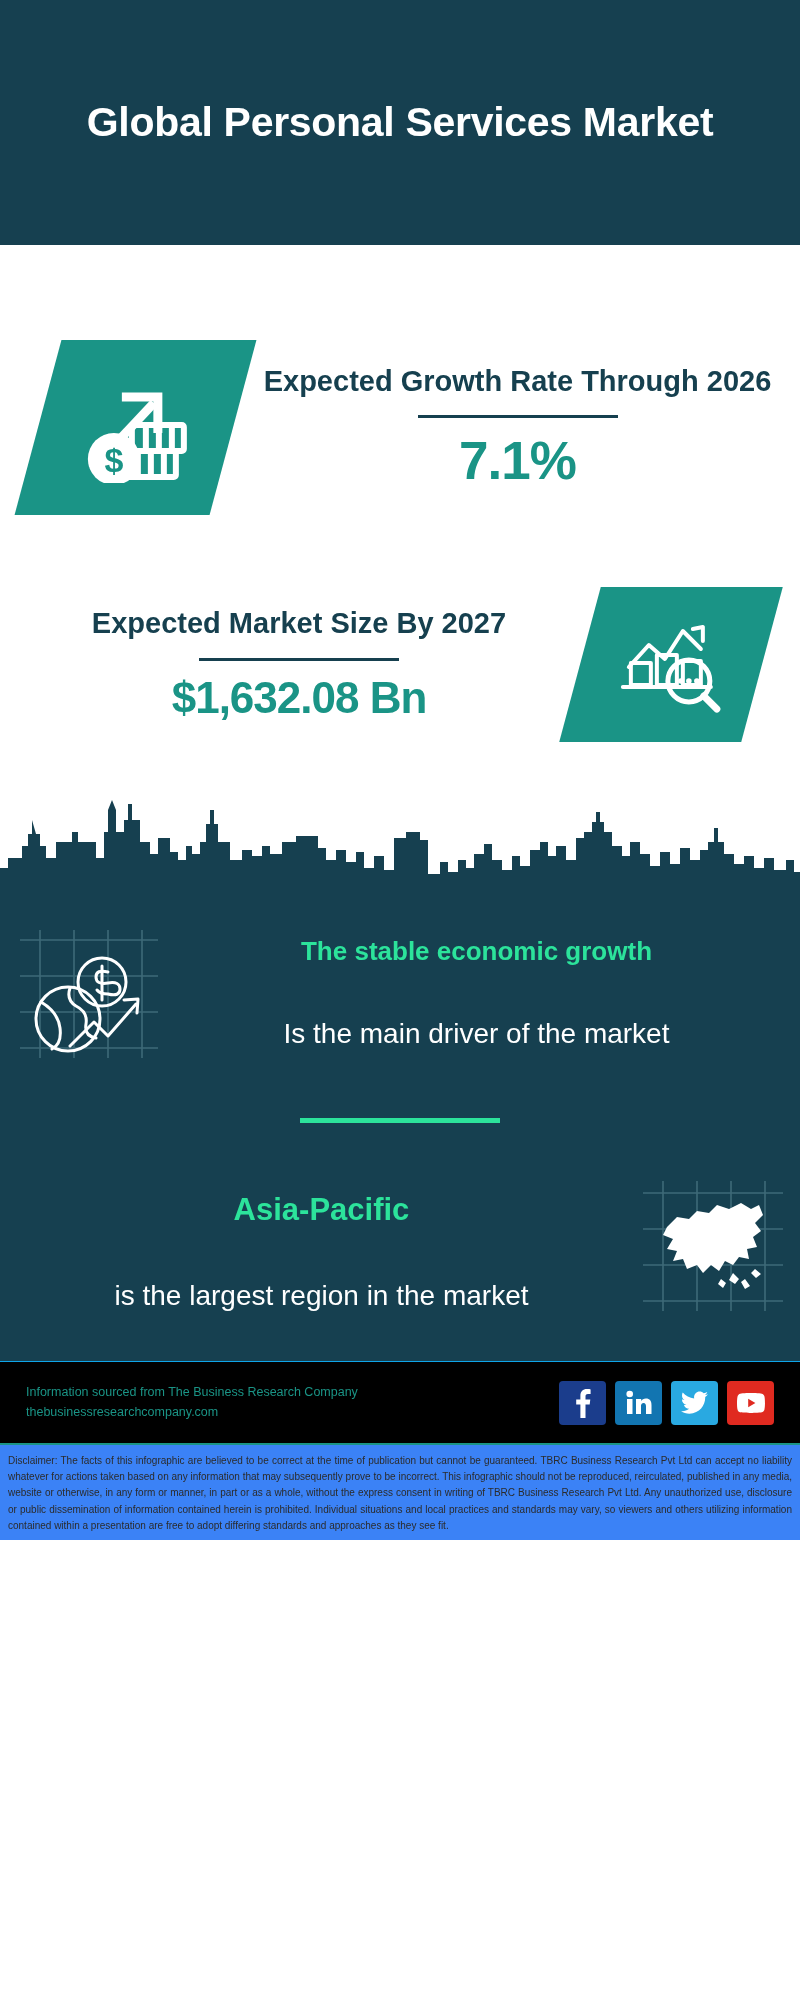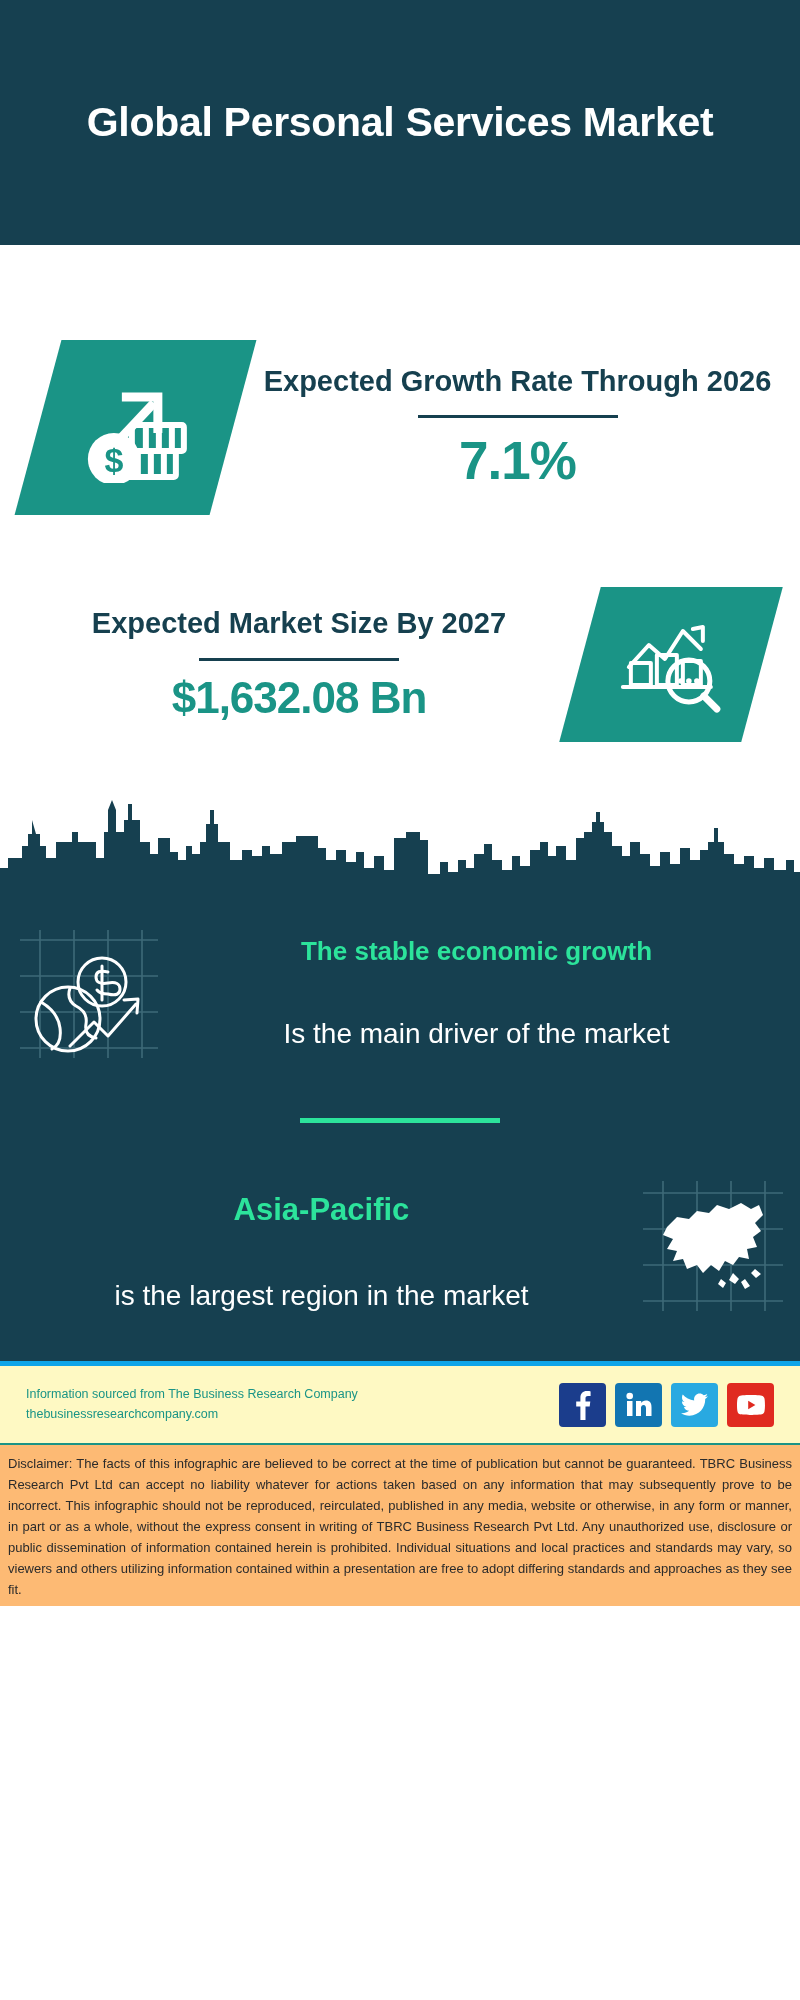--- a/index.html
+++ b/index.html
@@ -76,37 +76,37 @@
 
   .mid-rule { width:200px; height:5px; background:#2CE39B; margin:54px auto 52px auto; }
 
   .fact-row.b { padding-bottom:46px;align-items:flex-end; }
   .fact-row.b .fact-icon { order:2; }
   .fact-row.b .fact-text { order:1; }
   .region-name { color:#2CE39B; font-size:31px; font-weight:bold; line-height:1.3; }
 
   
   .footer-bar {
-    background:#fef9c3; border-top:5px solid #0ea5e9;
+    background:#000000; border-top:1px solid #0ea5e9;
     height:82px; display:flex; align-items:center;
     padding:16px 26px; justify-content:space-between;
   }
   .src-text { color:#1A9486; font-size:12.5px; line-height:1.55; }
   .socials { display:flex; gap:9px; align-items:center; }
   .soc {
     width:47px; height:44px; border-radius:4px;
     display:flex; align-items:center; justify-content:center;
   }
   .soc svg { display:block; }
 
   
   .disclaimer {
-    background:#fdba74; border-top:2px solid #1A9486;
+    background:#3b82f6; border-top:2px solid #1A9486;
     padding:8px 8px 6px 8px;
-    color:#2b2b2b; font-size:13px; line-height:1.62;
+    color:#2b2b2b; font-size:10px; line-height:1.62;
     text-align:justify;
   }
 </style>
 </head>
 <body>
 
 <div class="page">
 
   <div class="header">
     <div class="header-title">Global Personal Services Market</div>

